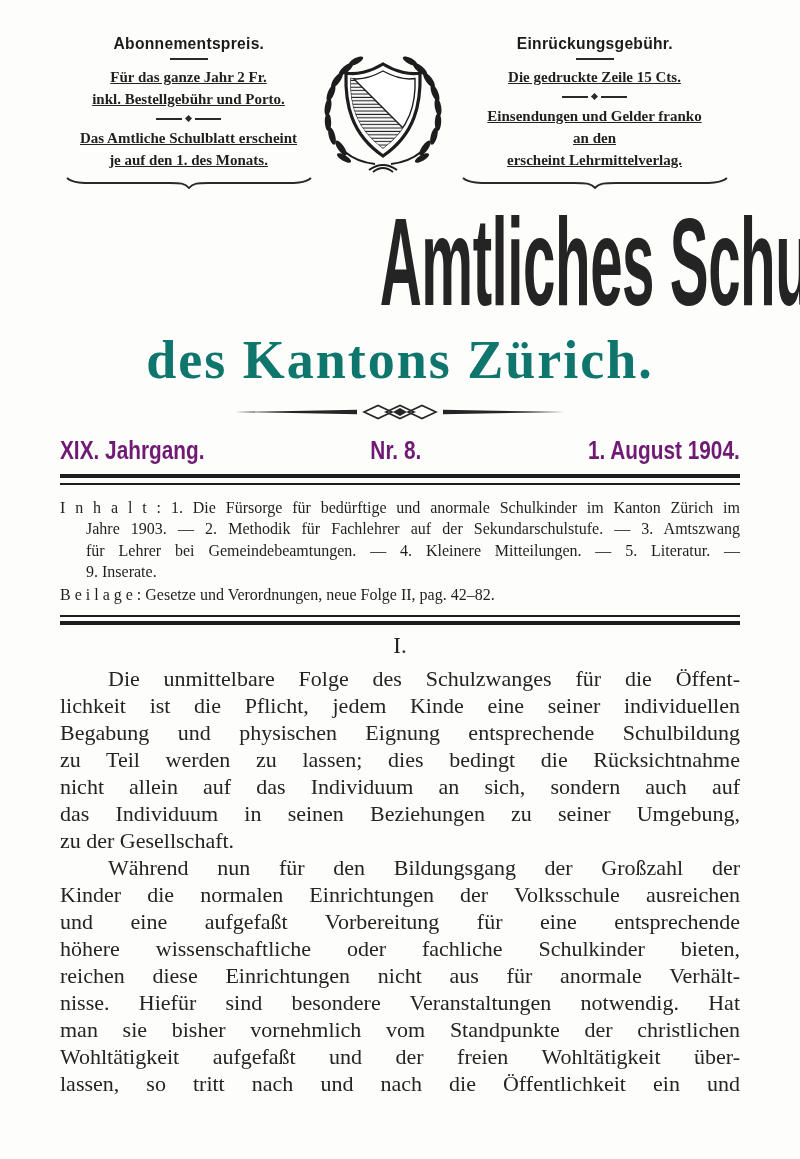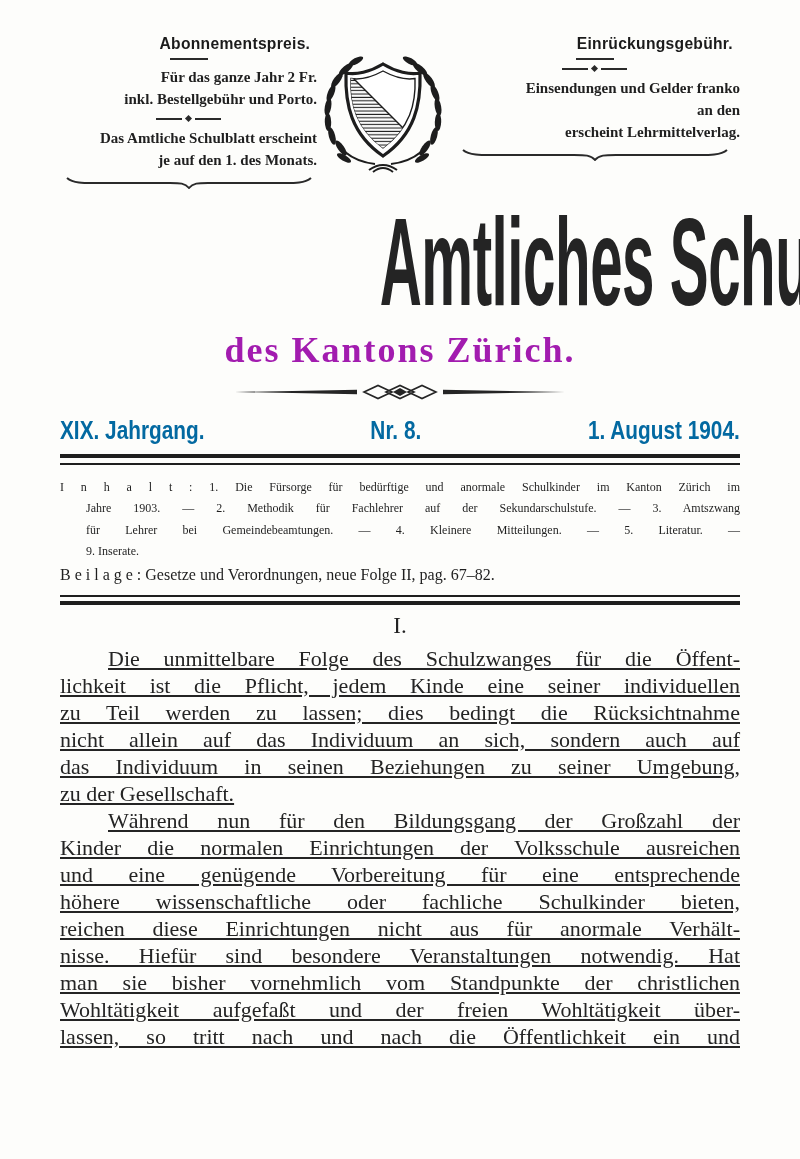--- a/index.html
+++ b/index.html
@@ -7,21 +7,21 @@
     width:800px;height:1159px;
     background:#fdfdfb;
     color:#222;
     font-family:"Liberation Serif", serif;
     overflow:hidden;
   }
   .page{width:680px;margin:0 auto;padding-top:34px;}
 
   
   .masthead{display:flex;justify-content:space-between;align-items:flex-start;}
-  .mast-col{text-align:right;}
+  .mast-col{text-align:center;text-decoration:underline;}
   .mast-left{width:265px;}
   .mast-right{width:300px;}
   .mast-title{
     font-family:"Liberation Sans", sans-serif;
     font-weight:bold;font-size:17px;color:#1b1b1b;
     display:inline-block;transform:scaleX(.92);transform-origin:center;
     letter-spacing:.3px;
   }
   .mast-line{font-weight:bold;font-size:15px;line-height:22px;color:#1f1f1f;}
   .shortrule{width:38px;height:2px;background:#2a2a2a;margin:4px auto 6px;}
@@ -31,57 +31,57 @@
   .brace{display:block;margin:4px auto 0;}
 
   
   .big-title{text-align:center;margin-top:14px;height:118px;line-height:118px;white-space:nowrap;}
   .big-title .t{
     font-family:"Liberation Sans", sans-serif;font-weight:bold;
     font-size:124px;letter-spacing:-1px;color:#242424;
     display:inline-block;transform:scale(.47,1.0);transform-origin:center;
   }
   .sub-title{
-    text-align:center;font-weight:bold;font-size:36px;letter-spacing:2px;
-    color:#a21caf;margin-top:8px;
+    text-align:center;font-weight:bold;font-size:54px;letter-spacing:2px;
+    color:#0f766e;margin-top:8px;
   }
   .ornament{display:block;margin:12px auto 4px;}
 
   
   .issue-row{display:flex;justify-content:space-between;align-items:baseline;margin-top:14px;
-    font-family:"Liberation Sans", sans-serif;font-weight:bold;font-size:26px;color:#0369a1;white-space:nowrap;}
+    font-family:"Liberation Sans", sans-serif;font-weight:bold;font-size:26px;color:#701a75;white-space:nowrap;}
   .issue-row .c{display:inline-block;transform:scaleX(.8);}
   .issue-row .left{transform-origin:left;}
   .issue-row .mid{transform-origin:center;}
   .issue-row .right{transform-origin:right;}
 
   .rule-thick{height:4px;background:#1e1e1e;}
   .rule-thin{height:1.5px;background:#1e1e1e;}
   .rules-top{margin-top:8px;}
   .rules-top .rule-thin{margin-top:5px;}
   .rules-bottom{margin-top:10px;}
   .rules-bottom .rule-thick{margin-top:4px;}
 
   
-  .inhalt{margin-top:12px;font-size:12px;line-height:21.5px;color:#1f1f1f;}
+  .inhalt{margin-top:12px;font-size:16px;line-height:21.5px;color:#1f1f1f;}
   .inhalt .tline{text-align:justify;text-align-last:justify;}
   .inhalt .tline:not(:first-child){padding-left:26px;font-family:Liberation Serif, serif;}
   .inhalt .tline.last{text-align-last:left;}
   .beilage{font-size:16px;line-height:21.5px;color:#1f1f1f;margin-top:1px;}
 
   
   .art-head{text-align:center;margin-top:22px;white-space:nowrap;}
   .art-head .hl{
     font-family:"Liberation Sans", sans-serif;font-weight:bold;font-size:33px;line-height:37px;
     color:#1b1b1b;display:inline-block;transform:scaleX(.66);transform-origin:center;
   }
   .section-num{text-align:center;font-size:23px;margin-top:8px;color:#222;}
 
   .body-text{margin-top:6px;font-size:22px;color:#242424;}
-  .para .tline{text-align:justify;text-align-last:justify;line-height:27px;text-decoration:underline;}
+  .para .tline{text-align:justify;text-align-last:justify;line-height:27px;}
   .para .tline:first-child{text-indent:48px;}
   .para .tline.last{text-align-last:left;}
 </style>
 </head>
 <body>
 
 <div class="page">
 
   <div class="masthead">
 
@@ -147,20 +147,21 @@
         <g clip-path="url(#shieldclip)">
           <polygon points="34,24 98,88 86,112 18,104 18,34" fill="url(#hz)"></polygon>
           <line x1="34" y1="24" x2="98" y2="88" stroke="#1d1d1d" stroke-width="1.4"></line>
         </g>
       </svg>
     </div>
 
     <div class="mast-col mast-right">
       <span class="mast-title">Einrückungsgebühr.</span>
       <div class="shortrule"></div>
+      <div class="mast-line">Die gedruckte Zeile 15 Cts.</div>
       <div class="dotrule">
           <span class="seg"></span>
           <span class="dot"></span>
           <span class="seg"></span>
         </div>
       <div class="mast-line">Einsendungen und Gelder franko</div>
       <div class="mast-line">an den</div>
       <div class="mast-line">erscheint Lehrmittelverlag.</div>
       <svg class="brace" width="270" height="14" viewBox="0 0 270 14">
         <path d="M3,3 C10,9 24,8 40,8 L114,8 C125,8 131,8 135,13 C139,8 145,8 156,8 L230,8 C246,8 260,9 267,3" fill="none" stroke="#2a2a2a" stroke-width="2"></path>
@@ -192,43 +193,44 @@
     <div class="rule-thick"></div>
     <div class="rule-thin"></div>
   </div>
 
   <div class="inhalt">
       <div class="tline">I n h a l t :  1. Die Fürsorge für bedürftige und anormale Schulkinder im Kanton Zürich im</div>
       <div class="tline">Jahre 1903. — 2. Methodik für Fachlehrer auf der Sekundarschulstufe. — 3. Amtszwang</div>
       <div class="tline">für Lehrer bei Gemeindebeamtungen. — 4. Kleinere Mitteilungen. — 5. Literatur. —</div>
       <div class="tline last">9. Inserate.</div>
     </div>
-  <div class="beilage">B e i l a g e :  Gesetze und Verordnungen, neue Folge II, pag. 67–82.</div>
+  <div class="beilage">B e i l a g e :  Gesetze und Verordnungen, neue Folge II, pag. 42–82.</div>
 
   <div class="rules-bottom">
     <div class="rule-thin"></div>
     <div class="rule-thick"></div>
   </div>
 
 
   <div class="section-num">I.</div>
 
   <div class="body-text">
     <div class="para">
         <div class="tline">Die unmittelbare Folge des Schulzwanges für die Öffent-</div>
         <div class="tline">lichkeit ist die Pflicht, jedem Kinde eine seiner individuellen</div>
+        <div class="tline">Begabung und physischen Eignung entsprechende Schulbildung</div>
         <div class="tline">zu Teil werden zu lassen; dies bedingt die Rücksichtnahme</div>
         <div class="tline">nicht allein auf das Individuum an sich, sondern auch auf</div>
         <div class="tline">das Individuum in seinen Beziehungen zu seiner Umgebung,</div>
         <div class="tline last">zu der Gesellschaft.</div>
       </div>
     <div class="para cont">
         <div class="tline">Während nun für den Bildungsgang der Großzahl der</div>
         <div class="tline">Kinder die normalen Einrichtungen der Volksschule ausreichen</div>
-        <div class="tline">und eine genügende Vorbereitung für eine entsprechende</div>
+        <div class="tline">und eine aufgefaßt Vorbereitung für eine entsprechende</div>
         <div class="tline">höhere wissenschaftliche oder fachliche Schulkinder bieten,</div>
         <div class="tline">reichen diese Einrichtungen nicht aus für anormale Verhält-</div>
         <div class="tline">nisse. Hiefür sind besondere Veranstaltungen notwendig. Hat</div>
         <div class="tline">man sie bisher vornehmlich vom Standpunkte der christlichen</div>
         <div class="tline">Wohltätigkeit aufgefaßt und der freien Wohltätigkeit über-</div>
         <div class="tline">lassen, so tritt nach und nach die Öffentlichkeit ein und</div>
       </div>
   </div>
 
 </div>

